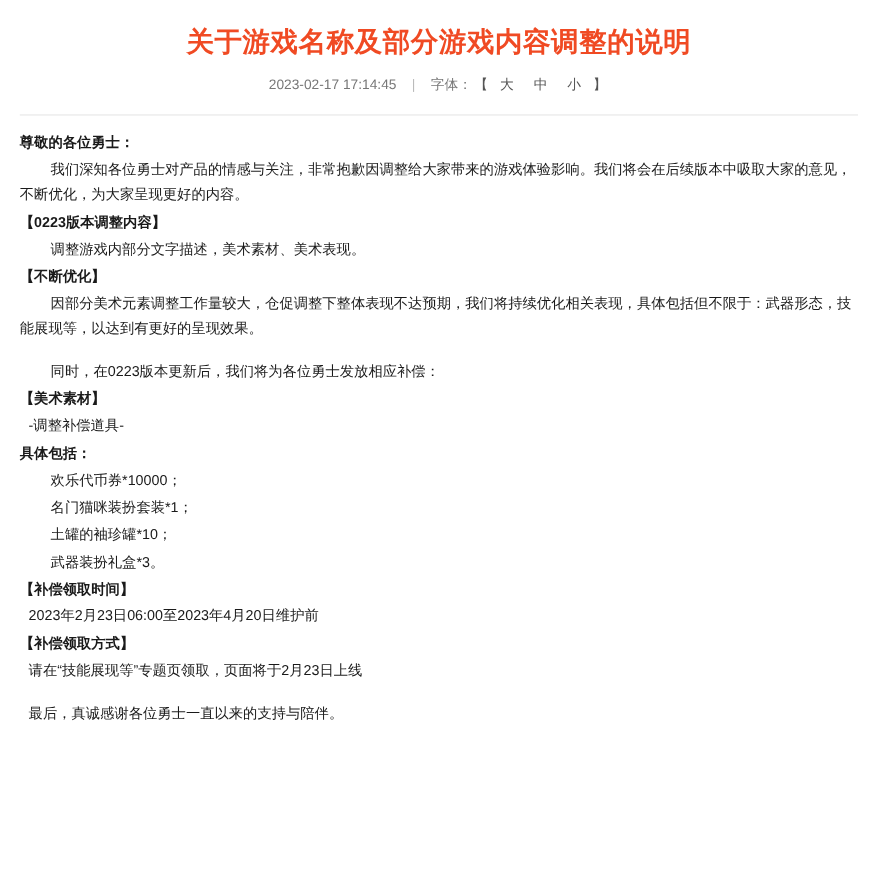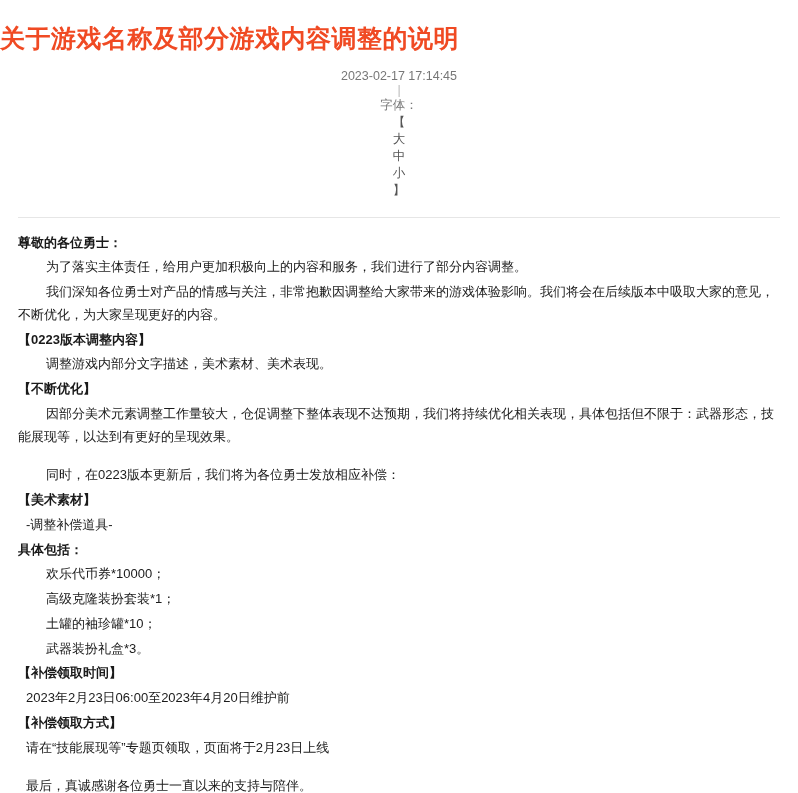--- a/index.html
+++ b/index.html
@@ -16,39 +16,38 @@
   }
   .page {
     width: 798px;
     height: 793px;
     box-sizing: border-box;
     padding: 0;
     position: relative;
   }
   .header {
     padding-top: 22px;
-    text-align: left;
+    text-align: center;
   }
   .title {
     color: #f04a23;
     font-size: 25px;
     font-weight: bold;
     letter-spacing: 0.5px;
     line-height: 1.3;
     margin: 0;
   }
   .meta {
     margin-top: 14px;
     font-size: 12.5px;
     color: #666666;
     display: flex;
     justify-content: center;
     align-items: center;
     gap: 0;
-    flex-direction: column;
   }
   .meta .date {
     color: #777777;
   }
   .meta .sep {
     margin: 0 14px;
     color: #bbbbbb;
   }
   .meta .fontlabel {
     color: #777777;
@@ -111,37 +110,36 @@
       <span class="size-opt">小</span>
       <span class="bracket">】</span>
     </div>
   </div>
 
   <div class="divider"></div>
 
   <div class="content">
 
     <p class="b">尊敬的各位勇士：</p>
-    <p class="indent1">为了落实主体责任，给用户更加积极向上的内容和服务，我们进行了部分内容调整。</p>
     <p class="indent1">我们深知各位勇士对产品的情感与关注，非常抱歉因调整给大家带来的游戏体验影响。我们将会在后续版本中吸取大家的意见，不断优化，为大家呈现更好的内容。</p>
 
     <p class="section-head">【0223版本调整内容】</p>
     <p class="indent1">调整游戏内部分文字描述，美术素材、美术表现。</p>
 
     <p class="section-head">【不断优化】</p>
     <p class="indent1">因部分美术元素调整工作量较大，仓促调整下整体表现不达预期，我们将持续优化相关表现，具体包括但不限于：武器形态，技能展现等，以达到有更好的呈现效果。</p>
 
     <div class="gap-md"></div>
     <p class="indent1">同时，在0223版本更新后，我们将为各位勇士发放相应补偿：</p>
 
     <p class="section-head">【美术素材】</p>
     <p class="plain-line">-调整补偿道具-</p>
     <p class="b">具体包括：</p>
     <p class="list-line">欢乐代币券*10000；</p>
-    <p class="list-line">高级克隆装扮套装*1；</p>
+    <p class="list-line">名门猫咪装扮套装*1；</p>
     <p class="list-line">土罐的袖珍罐*10；</p>
     <p class="list-line">武器装扮礼盒*3。</p>
 
     <p class="section-head">【补偿领取时间】</p>
     <p class="plain-line">2023年2月23日06:00至2023年4月20日维护前</p>
 
     <p class="section-head">【补偿领取方式】</p>
     <p class="plain-line">请在“技能展现等”专题页领取，页面将于2月23日上线</p>
 
     <div class="gap-md"></div>

